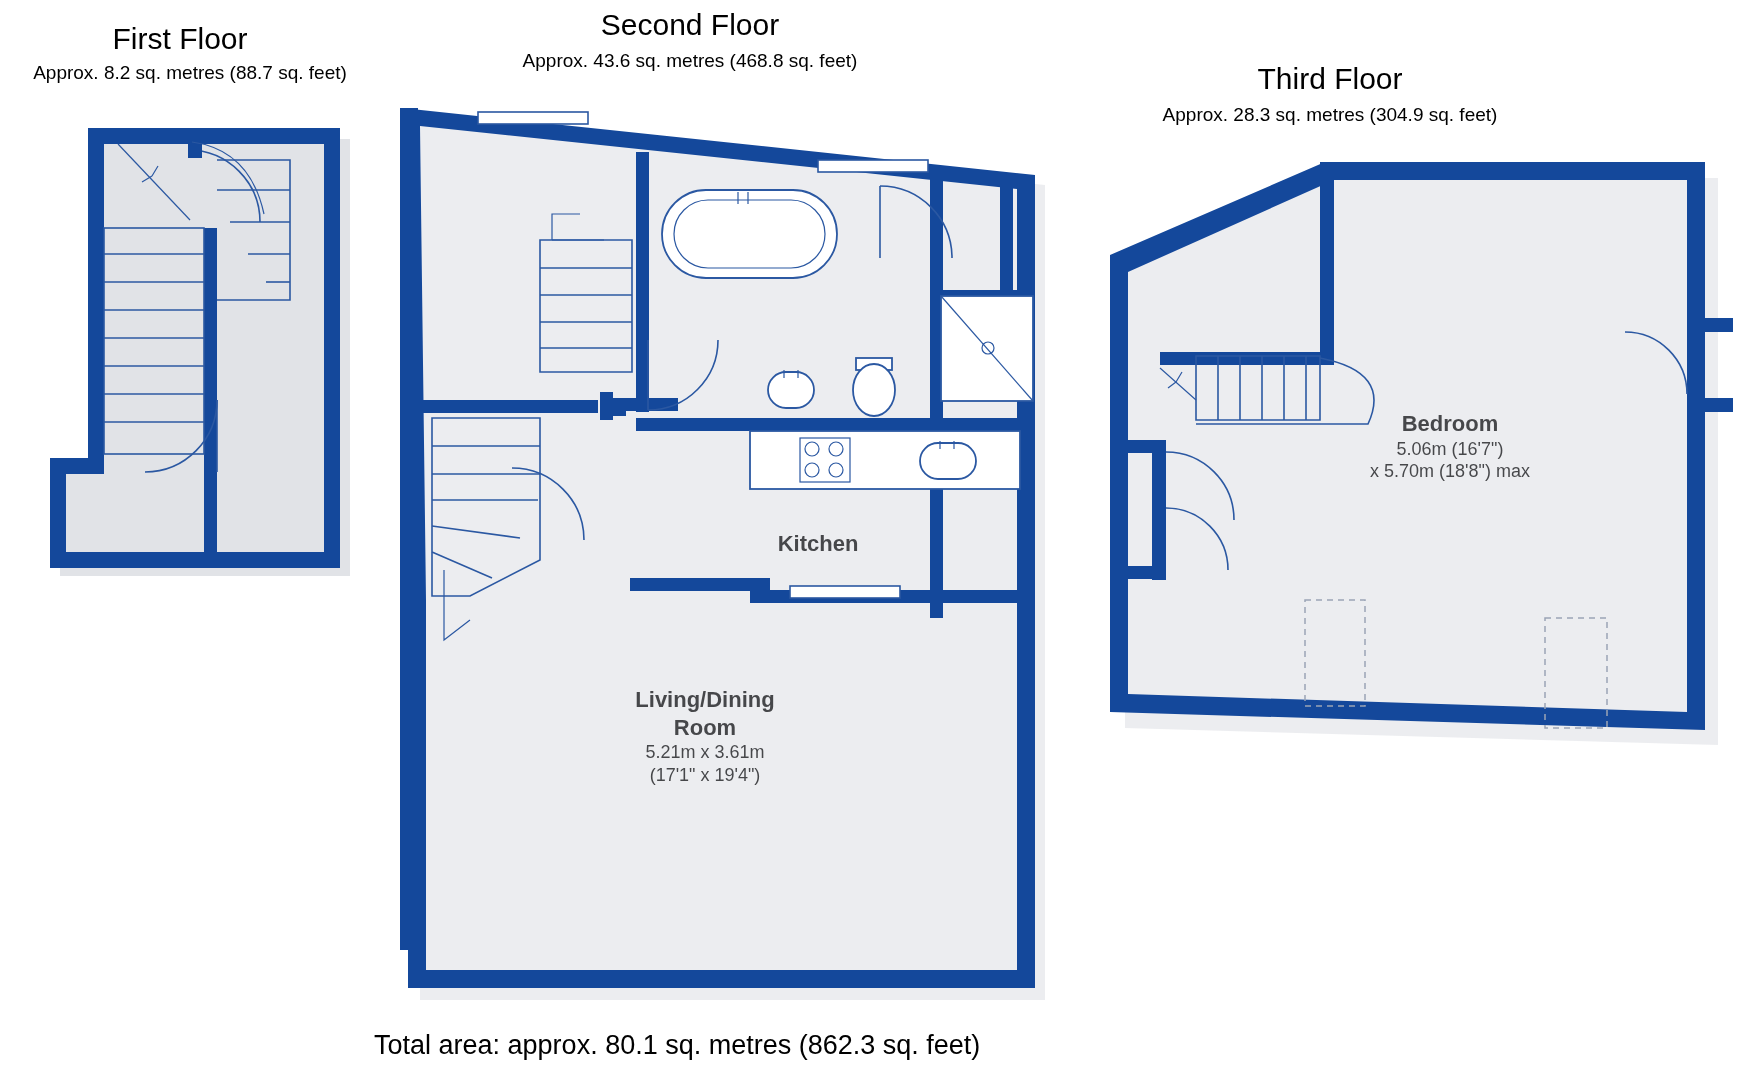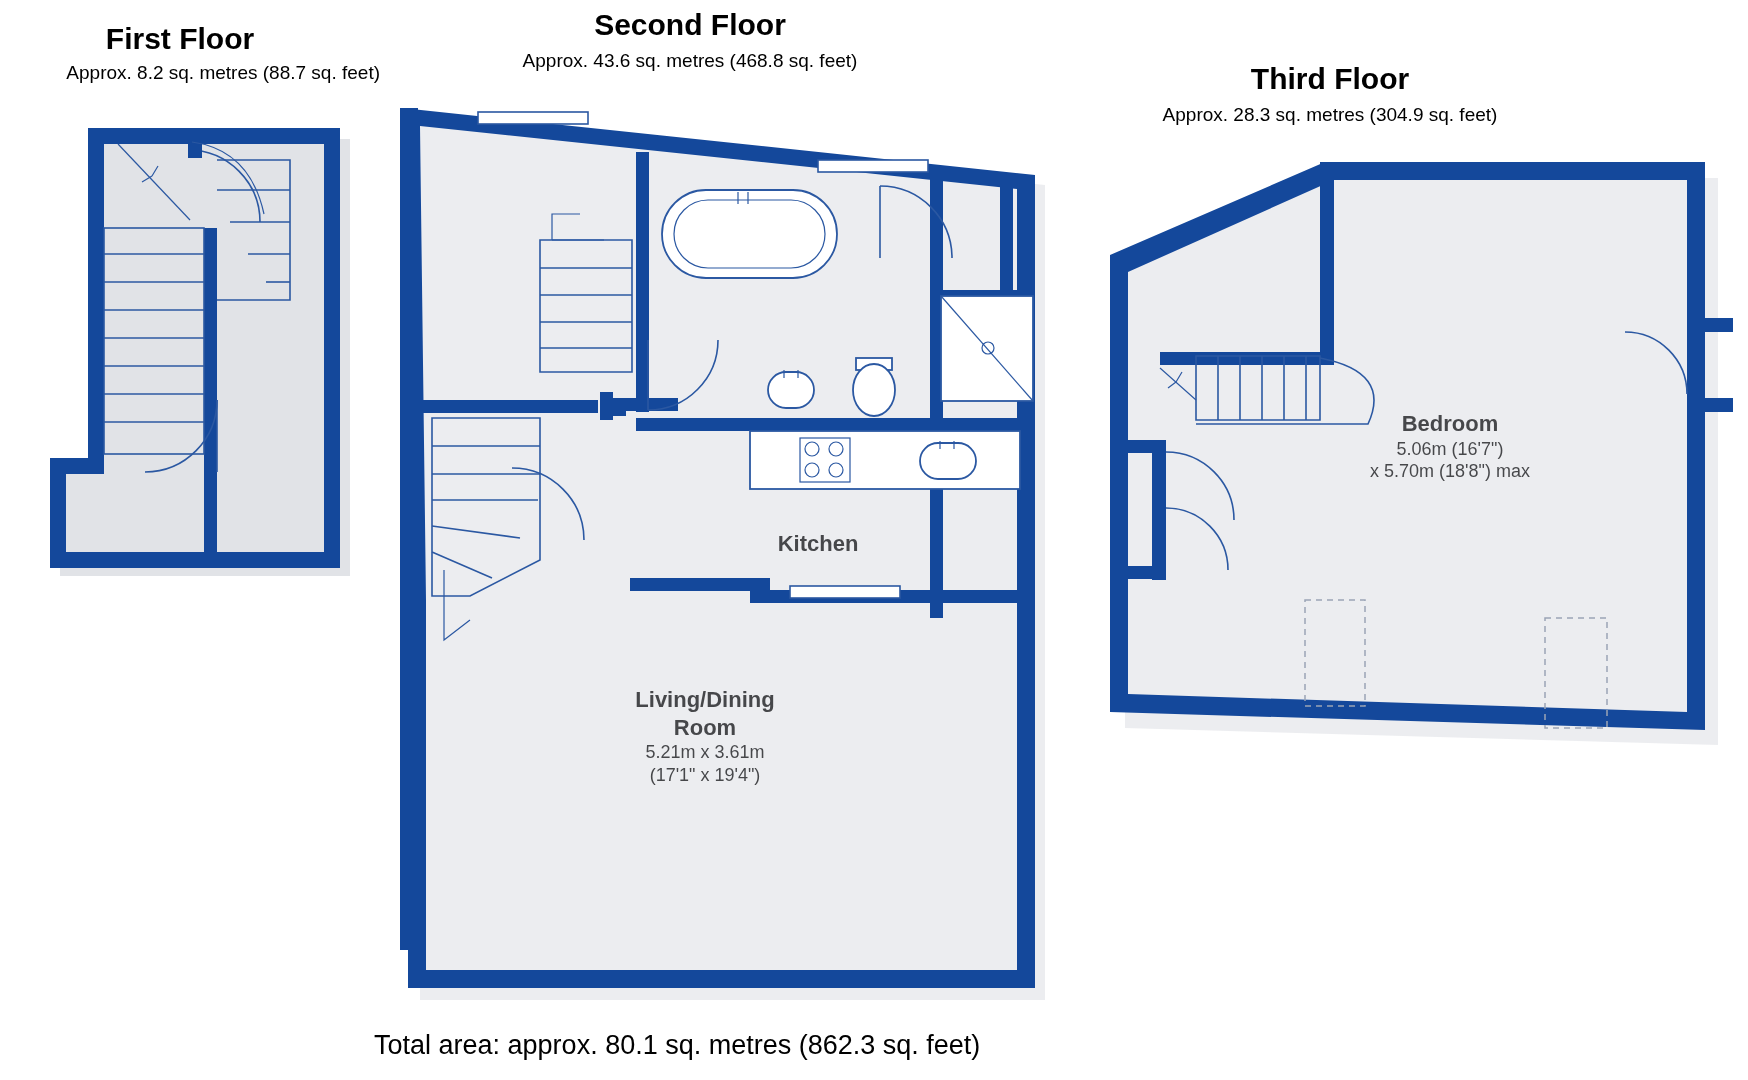--- a/index.html
+++ b/index.html
@@ -16,21 +16,21 @@
     overflow: hidden;
   }
   .stage {
     position: absolute;
     left: 0; top: 0;
     width: 1748px;
     height: 1080px;
   }
   .floor-title {
     position: absolute;
-    font-weight: bold;
+    font-weight: normal;
     font-size: 30px;
     white-space: nowrap;
     text-align: center;
   }
   .floor-sub {
     position: absolute;
     font-size: 19px;
     white-space: nowrap;
     text-align: center;
   }
@@ -61,21 +61,21 @@
   .fixture{ fill: #ffffff; stroke: #2b58a2; stroke-width: 1.8; }
   .dash   { fill: none; stroke: #9aa4b5; stroke-width: 1.5; stroke-dasharray: 6 5; }
   .winfill{ fill: #ffffff; stroke: #2b58a2; stroke-width: 1.6; }
 </style>
 </head>
 <body>
 
 <div class="stage">
 
   <div class="floor-title" style="left:20px; top:22px; width:320px;">First Floor</div>
-  <div class="floor-sub" style="left:0px; top:62px; width:380px;text-align:right;">Approx. 8.2 sq. metres (88.7 sq. feet)</div>
+  <div class="floor-sub" style="left:0px; top:62px; width:380px;">Approx. 8.2 sq. metres (88.7 sq. feet)</div>
 
   <div class="floor-title" style="left:530px; top:8px; width:320px;">Second Floor</div>
   <div class="floor-sub" style="left:500px; top:50px; width:380px;">Approx. 43.6 sq. metres (468.8 sq. feet)</div>
 
   <div class="floor-title" style="left:1170px; top:62px; width:320px;">Third Floor</div>
   <div class="floor-sub" style="left:1140px; top:104px; width:380px;">Approx. 28.3 sq. metres (304.9 sq. feet)</div>
 
   <div class="room-label" style="left:708px; top:530px; width:220px;">
     <div class="room-name">Kitchen</div>
   </div>

